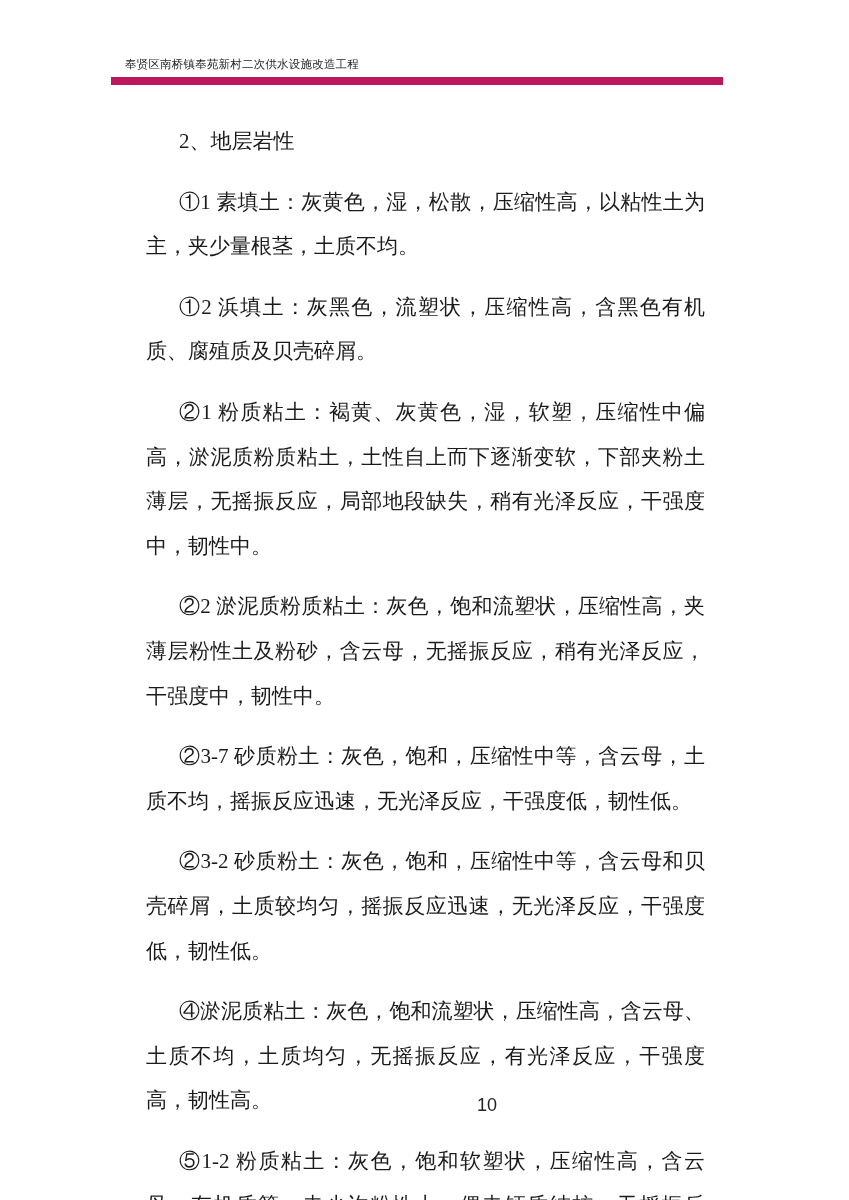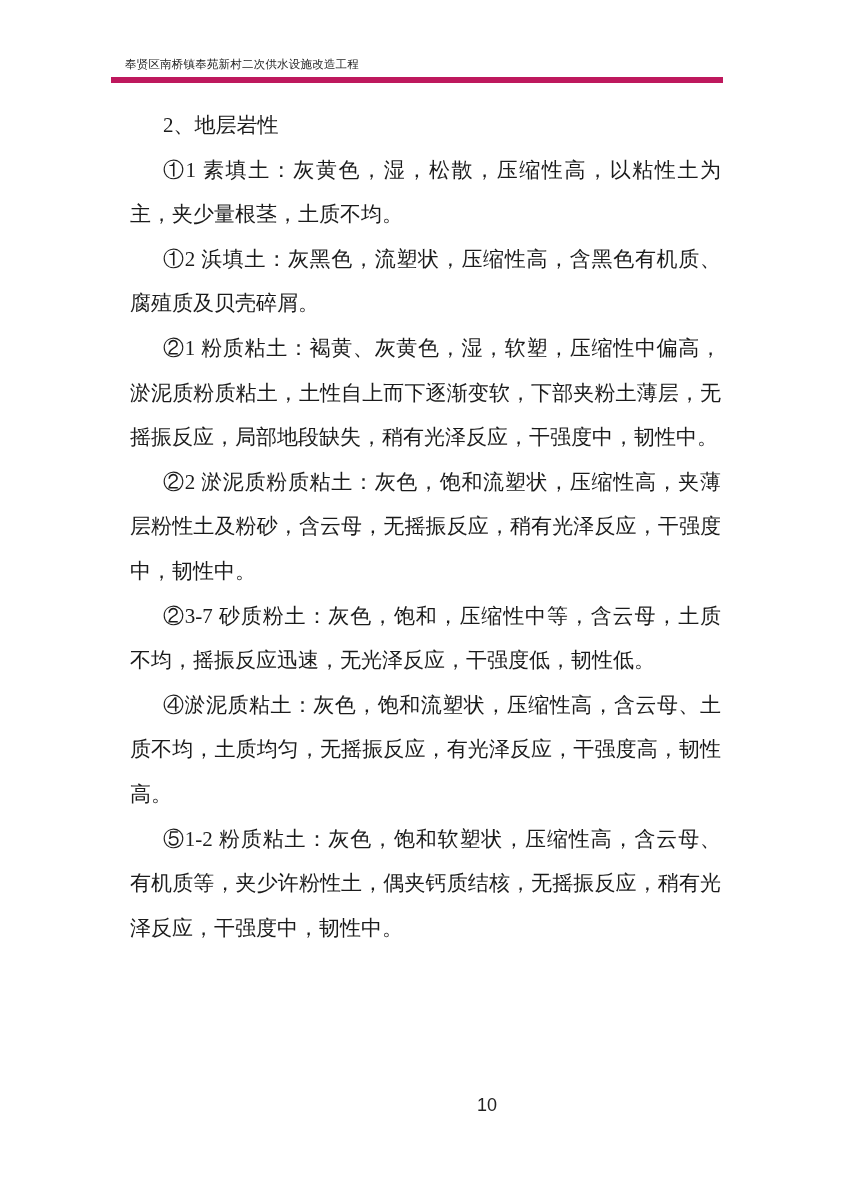--- a/index.html
+++ b/index.html
@@ -15,39 +15,39 @@
     overflow: hidden;
     font-family: "Liberation Serif", "DejaVu Serif", serif;
     color: #1b1b1b;
   }
   .doc-header {
     position: absolute;
     top: 57px;
     left: 111px;
     width: 598px;
     padding: 0 0 5px 14px;
-    border-bottom: 6px solid #be185d;
+    border-bottom: 8px solid #be185d;
     font-size: 11.5px;
     letter-spacing: 0.2px;
     color: #262626;
     white-space: nowrap;
   }
   .doc-body {
     position: absolute;
     top: 103px;
     left: 130px;
     width: 591px;
     font-size: 21px;
     line-height: 44.6px;
     text-align: justify;
     text-justify: inter-ideograph;
     color: #1b1b1b;
   }
   .doc-body p {
-    margin: 0;
+    margin: 16px;
     padding: 0;
     text-indent: 33px;
   }
   .doc-footer {
     position: absolute;
     top: 1095px;
     left: 445px;
     font-family: "Liberation Sans", "DejaVu Sans", sans-serif;
     font-size: 18px;
     color: #222222;
@@ -63,20 +63,21 @@
     <span>奉贤区南桥镇奉苑新村二次供水设施改造工程</span>
   </header>
 
   <main class="doc-body">
     <p>2、地层岩性</p>
     <p>①1 素填土：灰黄色，湿，松散，压缩性高，以粘性土为主，夹少量根茎，土质不均。</p>
     <p>①2 浜填土：灰黑色，流塑状，压缩性高，含黑色有机质、腐殖质及贝壳碎屑。</p>
     <p>②1 粉质粘土：褐黄、灰黄色，湿，软塑，压缩性中偏高，淤泥质粉质粘土，土性自上而下逐渐变软，下部夹粉土薄层，无摇振反应，局部地段缺失，稍有光泽反应，干强度中，韧性中。</p>
     <p>②2 淤泥质粉质粘土：灰色，饱和流塑状，压缩性高，夹薄层粉性土及粉砂，含云母，无摇振反应，稍有光泽反应，干强度中，韧性中。</p>
     <p>②3-7 砂质粉土：灰色，饱和，压缩性中等，含云母，土质不均，摇振反应迅速，无光泽反应，干强度低，韧性低。</p>
+    <p>②3-2 砂质粉土：灰色，饱和，压缩性中等，含云母和贝壳碎屑，土质较均匀，摇振反应迅速，无光泽反应，干强度低，韧性低。</p>
     <p>④淤泥质粘土：灰色，饱和流塑状，压缩性高，含云母、土质不均，土质均匀，无摇振反应，有光泽反应，干强度高，韧性高。</p>
     <p>⑤1-2 粉质粘土：灰色，饱和软塑状，压缩性高，含云母、有机质等，夹少许粉性土，偶夹钙质结核，无摇振反应，稍有光泽反应，干强度中，韧性中。</p>
   </main>
 
   <footer class="doc-footer">
     <span>10</span>
   </footer>
 
 </div>
 

